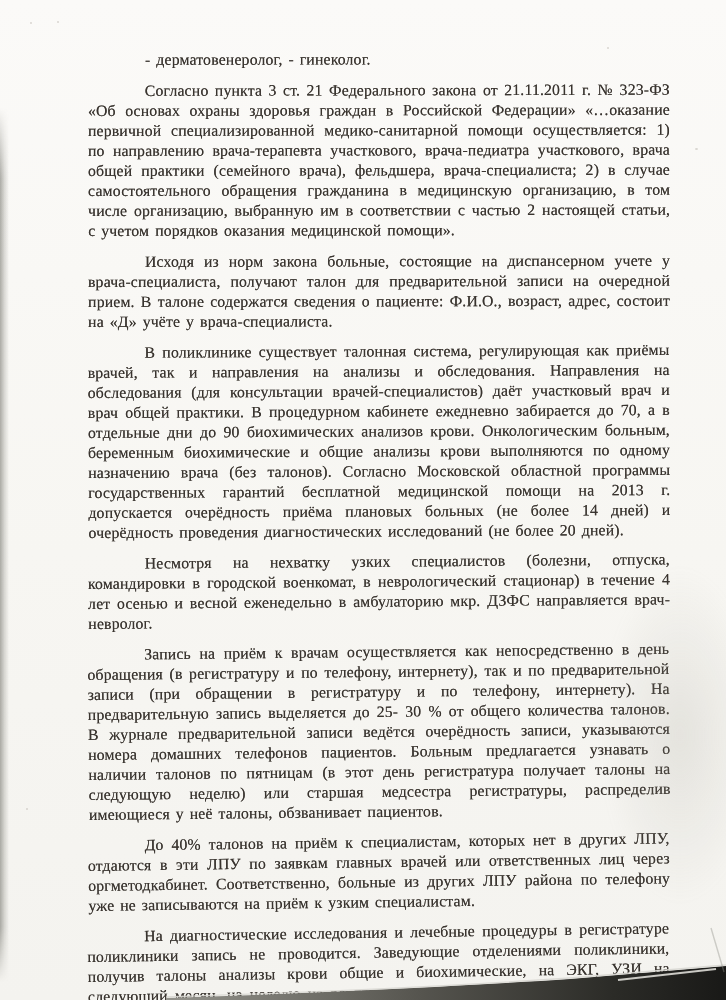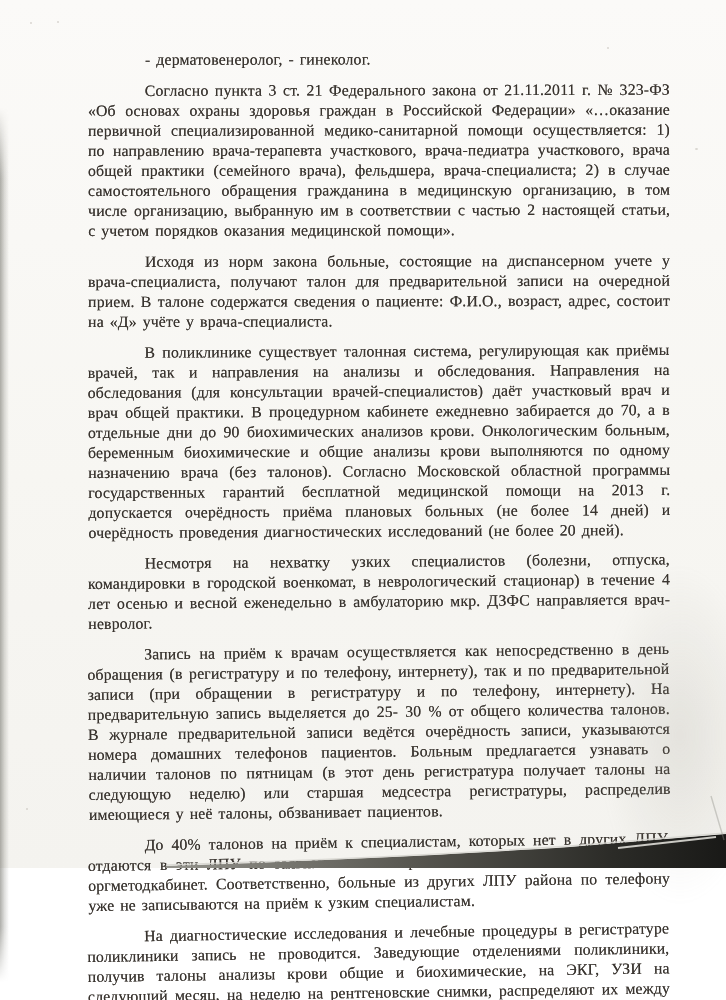--- a/index.html
+++ b/index.html
@@ -5,21 +5,21 @@
   html, body {
     margin: 0;
     padding: 0;
     width: 726px;
     height: 1000px;
     overflow: hidden;
   }
   .page {
     position: relative;
     width: 726px;
-    height: 868px;
+    height: 1000px;
     background: linear-gradient(180deg, #fbfaf8 0%, #f7f6f2 55%, #f4f3ef 100%);
   }
   .text-block {
     position: absolute;
     left: 88px;
     top: 50px;
     width: 582px;
     font-family: "Liberation Serif", "DejaVu Serif", serif;
     font-size: 15.8px;
     line-height: 20px;

